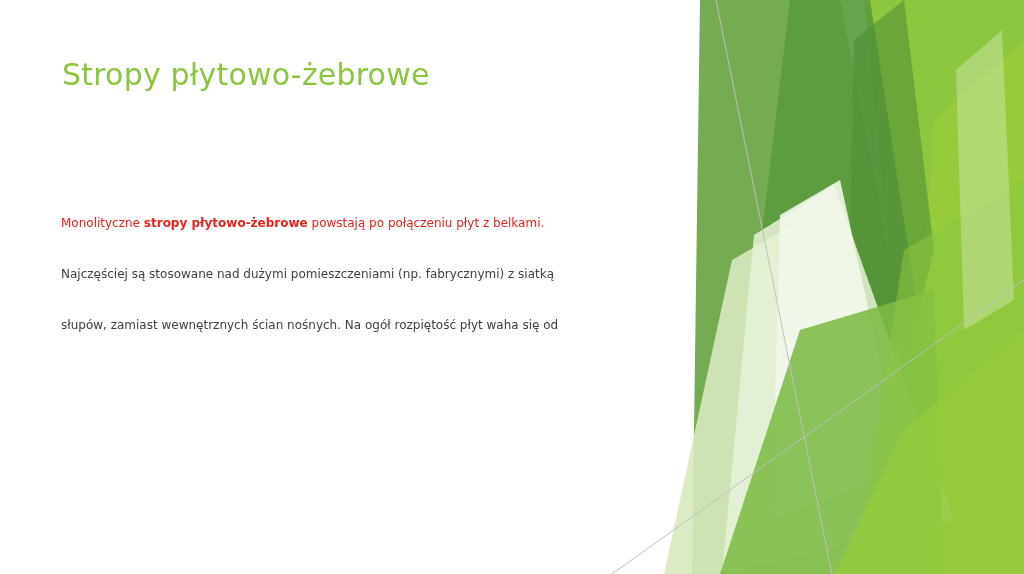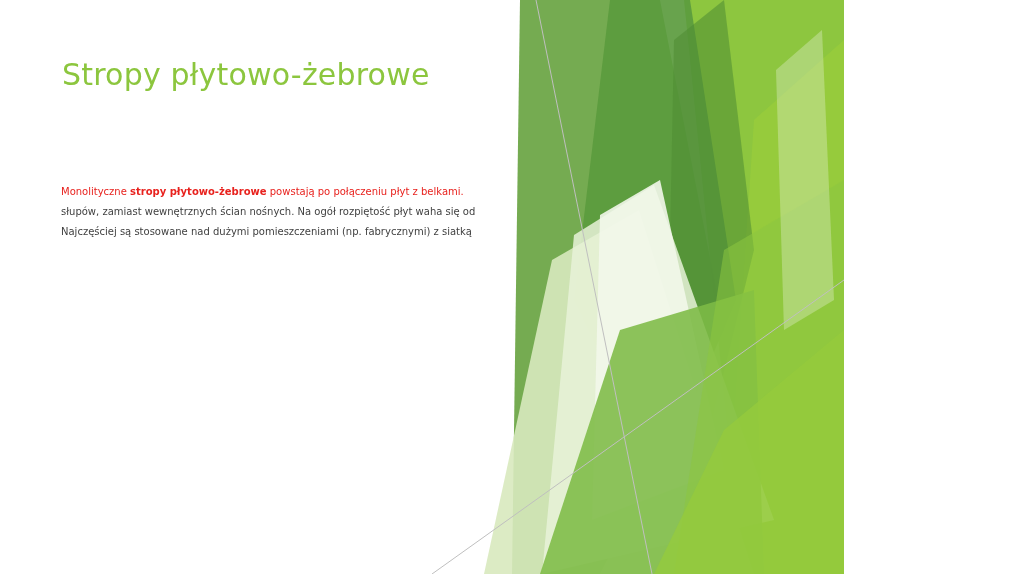--- a/index.html
+++ b/index.html
@@ -5,21 +5,21 @@
   html, body {
     margin: 0;
     padding: 0;
     background: #ffffff;
   }
   body {
     font-family: "DejaVu Sans", sans-serif;
   }
   .slide {
     position: relative;
-    width: 844px;
+    width: 1024px;
     height: 574px;
     background: #ffffff;
     overflow: hidden;
   }
   .decor {
     position: absolute;
     top: 0;
     right: 0;
     width: 420px;
     height: 574px;
@@ -43,24 +43,25 @@
     white-space: nowrap;
   }
   .body-block {
     position: absolute;
     left: 61px;
     top: 182px;
     width: 740px;
   }
   .body-line {
     font-family: "DejaVu Sans", sans-serif;
-    font-size: 10px;
+    font-size: 12px;
     line-height: 20.2px;
     color: #3F3F3F;
     white-space: nowrap;
+    margin-top: 31px;
   }
   .lead {
     color: #E8221E;
   }
   .lead .lead-strong {
     font-weight: 700;
   }
 </style>
 </head>
 <body>
@@ -85,17 +86,17 @@
         <line x1="112" y1="0" x2="228" y2="574" stroke="#BFBFBF" stroke-width="1"></line>
         <line x1="420" y1="280" x2="8" y2="574" stroke="#BFBFBF" stroke-width="1"></line>
       </g>
     </svg>
   </div>
 
   <div class="slide-title">Stropy płytowo-żebrowe</div>
 
   <div class="body-block">
     <div class="body-line lead"><span>Monolityczne </span><span class="lead-strong">stropy płytowo-żebrowe</span><span> powstają po połączeniu płyt z belkami.</span></div>
+    <div class="body-line">Najczęściej są stosowane nad dużymi pomieszczeniami (np. fabrycznymi) z siatką</div>
     <div class="body-line">słupów, zamiast wewnętrznych ścian nośnych. Na ogół rozpiętość płyt waha się od</div>
-    <div class="body-line">Najczęściej są stosowane nad dużymi pomieszczeniami (np. fabrycznymi) z siatką</div>
   </div>
 
 </div>
 
 </body></html>

